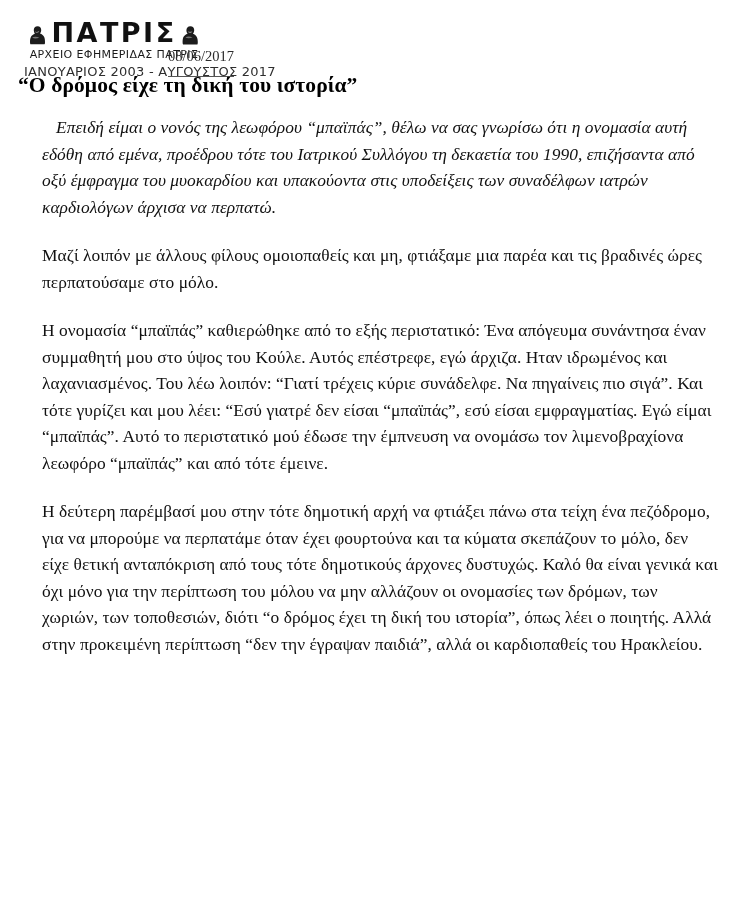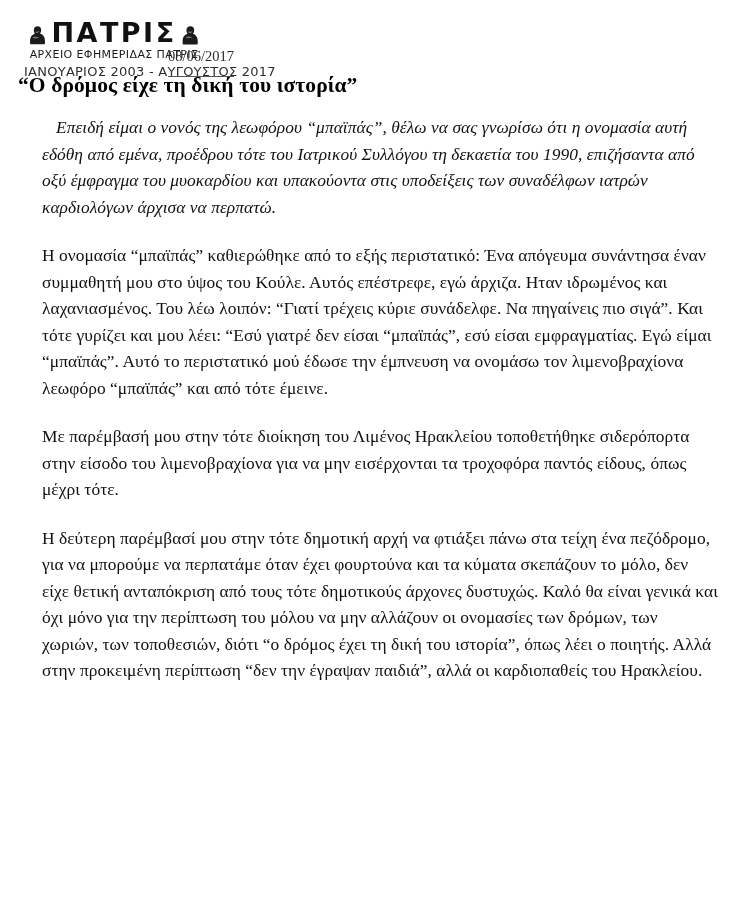--- a/index.html
+++ b/index.html
@@ -154,20 +154,20 @@
     </div>
 
     <div class="issue-date">08/06/2017</div>
   </div>
 
   <div class="article">
     <h1 class="article-title">“Ο δρόμος είχε τη δική του ιστορία”</h1>
 
     <div class="body-copy">
       <p class="para first">Επειδή είμαι ο νονός της λεωφόρου “μπαϊπάς”, θέλω να σας γνωρίσω ότι η ονομασία αυτή εδόθη από εμένα, προέδρου τότε του Ιατρικού Συλλόγου τη δεκαετία του 1990, επιζήσαντα από οξύ έμφραγμα του μυοκαρδίου και υπακούοντα στις υποδείξεις των συναδέλφων ιατρών καρδιολόγων άρχισα να περπατώ.</p>
+      <p class="para">Μαζί λοιπόν με άλλους φίλους ομοιοπαθείς και μη, φτιάξαμε μια παρέα και τις βραδινές ώρες περπατούσαμε στο μόλο.</p>
       <p class="para">Η ονομασία “μπαϊπάς” καθιερώθηκε από το εξής περιστατικό: Ένα απόγευμα συνάντησα έναν συμμαθητή μου στο ύψος του Κούλε. Αυτός επέστρεφε, εγώ άρχιζα. Ηταν ιδρωμένος και λαχανιασμένος. Του λέω λοιπόν: “Γιατί τρέχεις κύριε συνάδελφε. Να πηγαίνεις πιο σιγά”. Και τότε γυρίζει και μου λέει: “Εσύ γιατρέ δεν είσαι “μπαϊπάς”, εσύ είσαι εμφραγματίας. Εγώ είμαι “μπαϊπάς”. Αυτό το περιστατικό μού έδωσε την έμπνευση να ονομάσω τον λιμενοβραχίονα λεωφόρο “μπαϊπάς” και από τότε έμεινε.</p>
-      <p class="para">Με παρέμβασή μου στην τότε διοίκηση του Λιμένος Ηρακλείου τοποθετήθηκε σιδερόπορτα στην είσοδο του λιμενοβραχίονα για να μην εισέρχονται τα τροχοφόρα παντός είδους, όπως μέχρι τότε.</p>
       <p class="para">Η δεύτερη παρέμβασί μου στην τότε δημοτική αρχή να φτιάξει πάνω στα τείχη ένα πεζόδρομο, για να μπορούμε να περπατάμε όταν έχει φουρτούνα και τα κύματα σκεπάζουν το μόλο, δεν είχε θετική ανταπόκριση από τους τότε δημοτικούς άρχονες δυστυχώς. Καλό θα είναι γενικά και όχι μόνο για την περίπτωση του μόλου να μην αλλάζουν οι ονομασίες των δρόμων, των χωριών, των τοποθεσιών, διότι “ο δρόμος έχει τη δική του ιστορία”, όπως λέει ο ποιητής. Αλλά στην προκειμένη περίπτωση “δεν την έγραψαν παιδιά”, αλλά οι καρδιοπαθείς του Ηρακλείου.</p>
 
     </div>
   </div>
 
 </div>
 
 </body></html>

